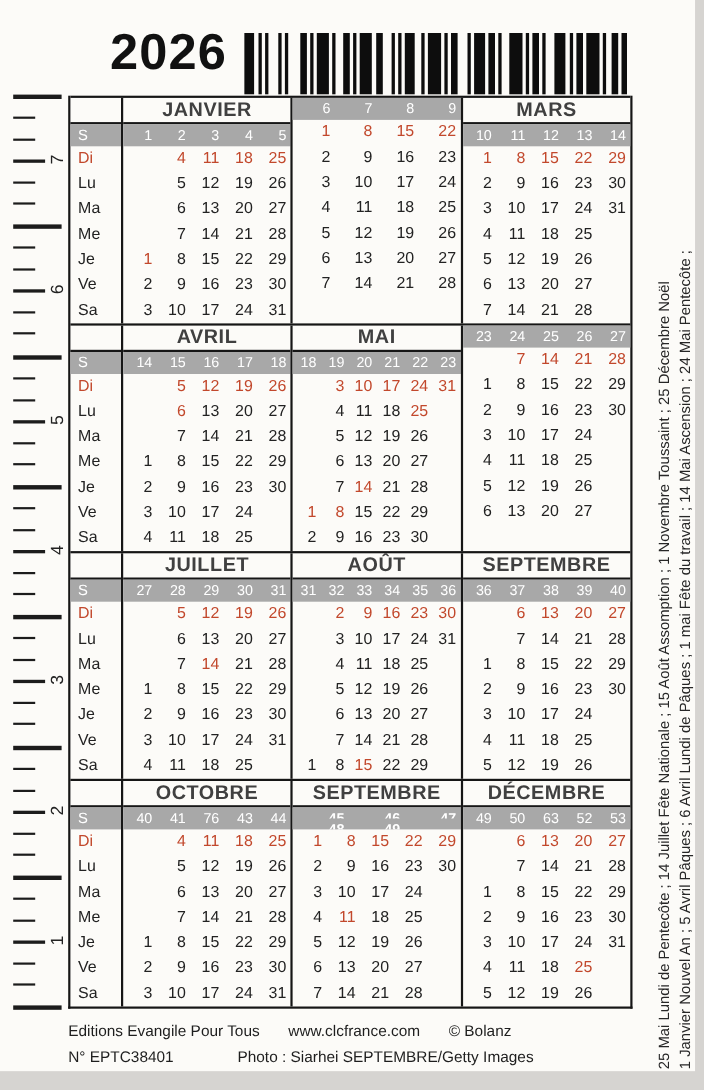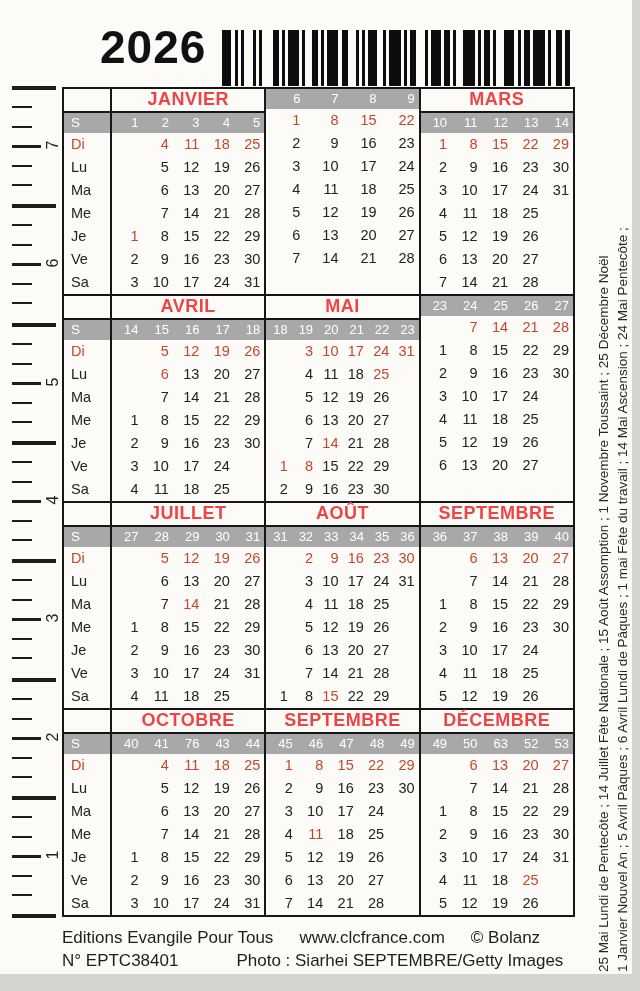--- a/index.html
+++ b/index.html
@@ -21,37 +21,37 @@
   .tk.short{width:20px;height:2px;}
   .rnum{position:absolute;left:32px;width:22px;height:22px;text-align:center;
         transform:rotate(-90deg);font-size:16px;color:#222;}
 
   
   .grid{position:absolute;left:62px;top:87px;width:513px;border:2px solid #161616;border-top:none;background:#fcfbf8;}
   .quarter{display:flex;border-top:2px solid #161616;}
   .labels-col{width:46px;display:flex;flex-direction:column;flex:0 0 auto;}
   .month{flex:1 1 0;display:flex;flex-direction:column;border-left:2px solid #161616;min-width:0;}
   .m-title{height:24px;line-height:21px;text-align:center;font-weight:bold;font-size:18px;
-           letter-spacing:.5px;color:#ef4444;border-bottom:2px solid #161616;}
+           letter-spacing:.5px;color:#404040;border-bottom:2px solid #161616;}
   .lab-title{height:24px;border-bottom:2px solid #161616;}
   .lab-s{height:20px;line-height:20px;background:#a8a8a8;color:#fff;font-size:13.5px;padding-left:7px;}
   .m-band{height:20px;background:#a8a8a8;display:grid;}
   .wnum{color:#fff;font-size:13px;line-height:20px;text-align:right;padding-right:4px;overflow:hidden;}
   .lab-day{height:23px;line-height:23px;font-size:14.5px;color:#222;padding-left:7px;}
   .m-row{height:23px;display:grid;}
   .dcell{font-size:14.5px;line-height:23px;color:#222;text-align:right;padding-right:4px;overflow:hidden;}
   .red{color:#c2482c;}
 
   
   .holidays{position:absolute;left:594px;top:972px;width:910px;height:38px;
             transform:rotate(-90deg);transform-origin:0 0;}
   .holidays div{font-size:13.5px;line-height:19px;white-space:nowrap;color:#262626;}
 
   
-  .credits{position:absolute;left:62px;top:926px;color:#1e1e1e;font-size:17px;line-height:23px;}
+  .credits{position:absolute;left:62px;top:926px;color:#1e1e1e;font-size:14px;line-height:23px;}
   .credits span{margin-right:26px;}
   .credits .wide{margin-right:58px;}
 
   
   .edge-r{position:absolute;right:0;top:0;width:8px;height:100%;background:#d6d4d1;}
   .edge-b{position:absolute;left:0;bottom:0;width:100%;height:17px;background:#d6d4d1;}
 </style>
 </head>
 <body>
 
@@ -793,21 +793,21 @@
             <div class="m-row" style="grid-template-columns: repeat(5, 1fr);">
               <div class="dcell">3</div>
               <div class="dcell">10</div>
               <div class="dcell">17</div>
               <div class="dcell">24</div>
               <div class="dcell">31</div>
             </div>
           </div>
           <div class="month">
             <div class="m-title">SEPTEMBRE</div>
-            <div class="m-band" style="grid-template-columns: repeat(5, 1fr);">
+            <div class="m-band" style="grid-template-columns: repeat(3, 1fr); font-weight: bold;">
               <div class="wnum">45</div>
               <div class="wnum">46</div>
               <div class="wnum">47</div>
               <div class="wnum">48</div>
               <div class="wnum">49</div>
             </div>
             <div class="m-row" style="grid-template-columns: repeat(5, 1fr);">
               <div class="dcell red">1</div>
               <div class="dcell red">8</div>
               <div class="dcell red">15</div>

